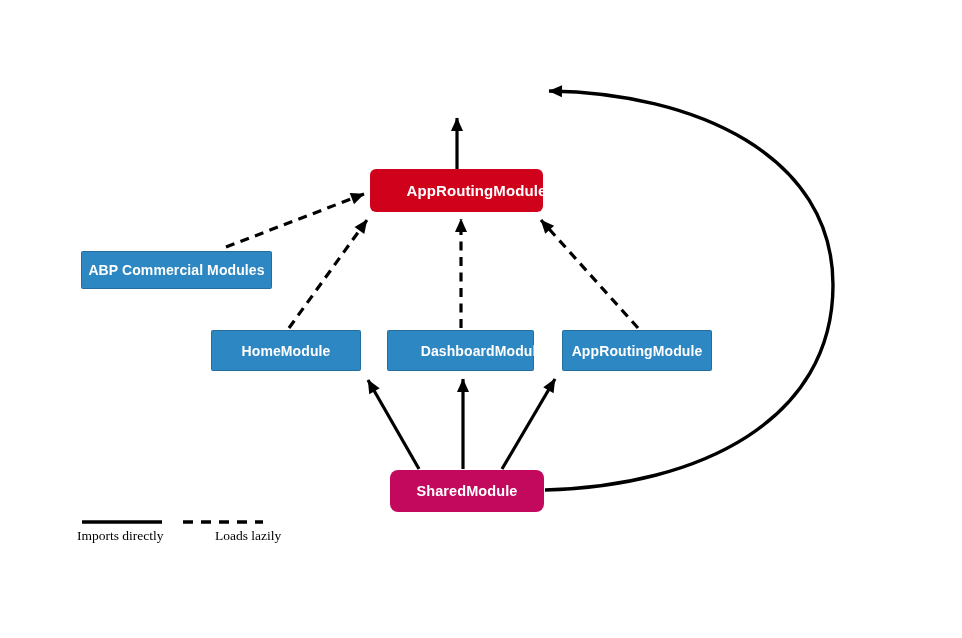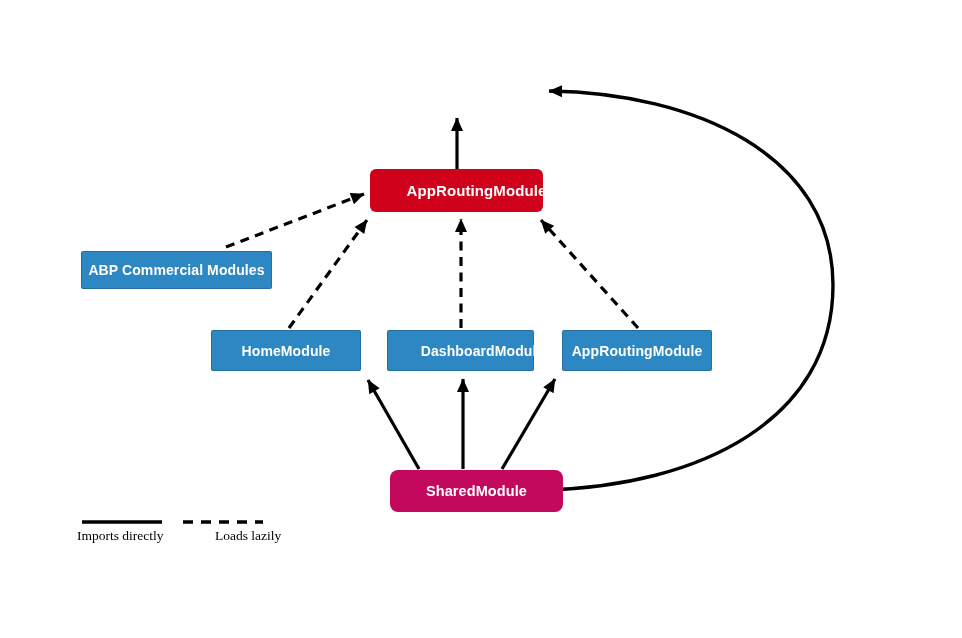--- a/index.html
+++ b/index.html
@@ -20,21 +20,21 @@
     text-align:center;
     letter-spacing:.1px;
   }
   .node.blue{font-size:14px;border:1px solid rgba(0,0,0,0.18);border-radius:2px;}
   .n-app{left:370px;top:69px;width:173px;height:42px;font-size:15px;}
   .n-routing{left:370px;top:169px;width:173px;height:43px;font-size:15px;padding-left:40px;}
   .n-abp{left:81px;top:251px;width:191px;height:38px;}
   .n-home{left:211px;top:330px;width:150px;height:41px;}
   .n-dash{left:387px;top:330px;width:147px;height:41px;}
   .n-custom{left:562px;top:330px;width:150px;height:41px;}
-  .n-shared{left:390px;top:470px;width:173px;height:42px;border-radius:8px;}
+  .n-shared{left:390px;top:470px;width:154px;height:42px;border-radius:8px;}
   .legend-label{
     position:absolute;
     font-size:13.5px;color:#000000;
     white-space:nowrap;
     font-family:Liberation Serif, serif;
   }
   .l-imports{left:77px;top:528px;}
   .l-loads{left:186px;top:528px;margin-left:29px;}
 </style>
 </head>

